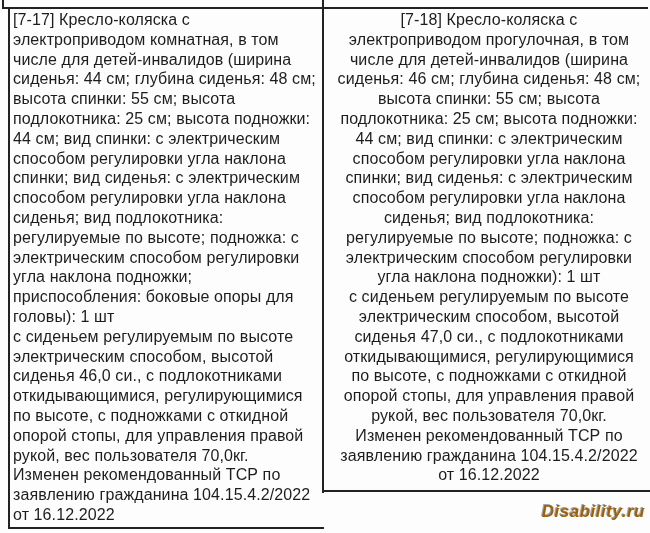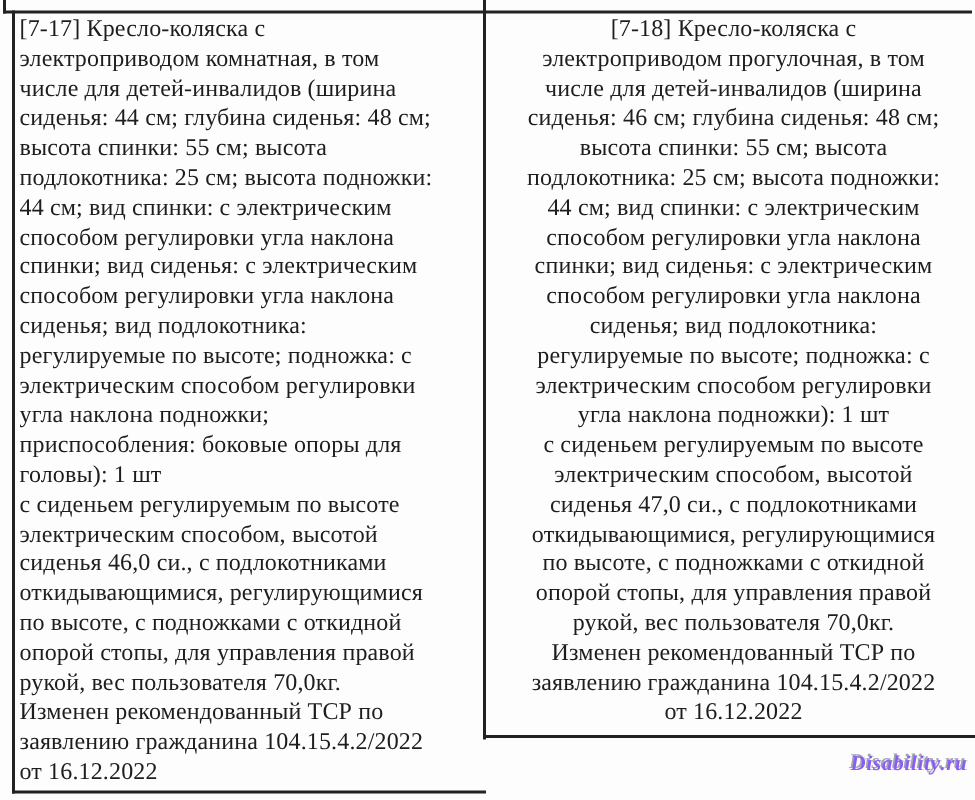--- a/index.html
+++ b/index.html
@@ -6,21 +6,21 @@
     margin: 0;
     padding: 0;
     background: #ffffff;
   }
   .page {
     position: relative;
     width: 650px;
     height: 533px;
     background: #fdfdfd;
     overflow: hidden;
-    font-family: Liberation Serif, serif;
+    font-family: Liberation Sans, sans-serif;
   }
   .border-line {
     position: absolute;
     background: #222222;
   }
   
   .line-top        { left: 2px;   top: 7px;   width: 646px; height: 2px; }
   
   .line-left-stub  { left: 2px;   top: 0;     width: 2px;   height: 9px; }
   
@@ -40,24 +40,24 @@
     color: #1d1d1d;
     letter-spacing: 0.1px;
   }
   .cell-text-left  { left: 13px;  top: 10px; width: 306px; }
   .cell-text-right { left: 332px; top: 10px; width: 314px; text-align: center; }
 
   .watermark {
     position: absolute;
     right: 5px;
     top: 502px;
-    font-size: 14px;
+    font-size: 17px;
     font-style: italic;
     font-weight: bold;
-    color: #8b5cf6;
+    color: #a16207;
     text-shadow: -1px -1px 0 #9fa6af, 1px 1px 0 #ffffff, 1px 0 0 #b6bcc4;
     letter-spacing: 0.5px;
   }
 </style>
 </head>
 <body>
 
 <div class="page">
 
   <div class="border-line line-top"></div>

